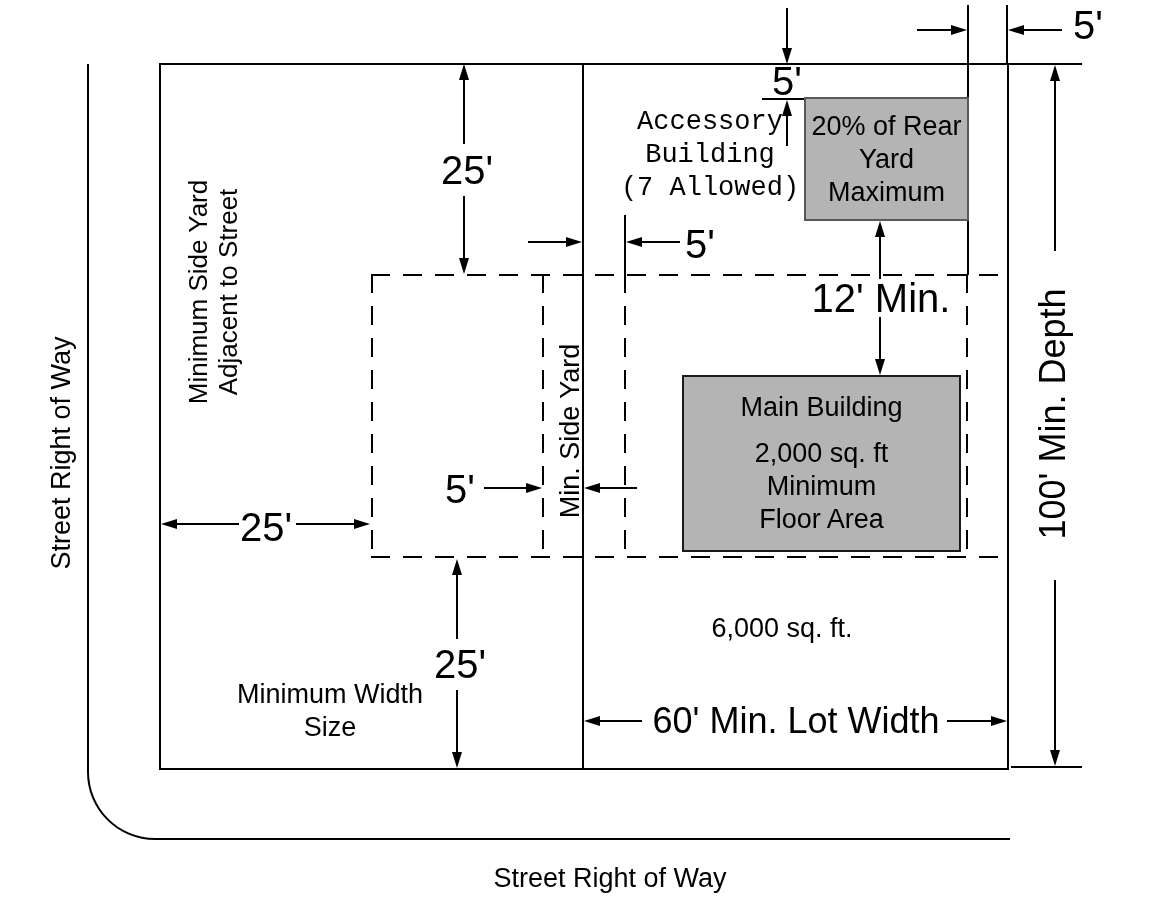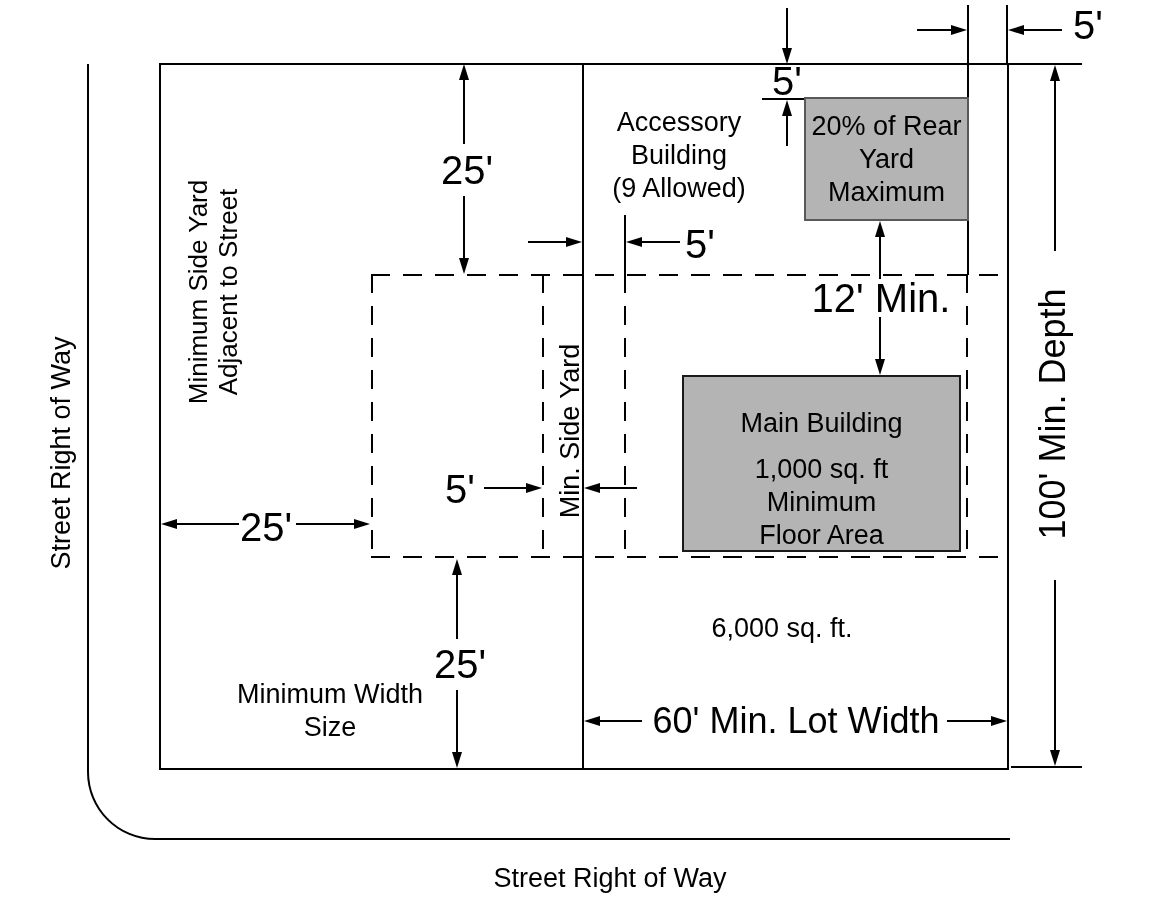--- a/index.html
+++ b/index.html
@@ -55,24 +55,24 @@
   <div class="dv" style="left:371px;top:274px;height:284px;"></div>
   <div class="dv" style="left:542px;top:274px;height:284px;"></div>
   <div class="dv" style="left:624px;top:274px;height:284px;"></div>
   <div class="dv" style="left:966px;top:274px;height:284px;"></div>
 
   <div class="bldg ann" style="left: 804px; top: 97px; width: 165px; height: 124px; border: 2px solid rgb(89, 89, 89); background-color: rgb(180, 180, 180);">
     <div>20% of Rear</div>
     <div>Yard Maximum</div>
   </div>
 
-  <div class="bldg ann" style="left: 682px; top: 375px; width: 279px; height: 177px; border: 2px solid rgb(26, 26, 26); justify-content: flex-start; padding-top: 30px; background-color: rgb(180, 180, 180);">
+  <div class="bldg ann" style="left: 682px; top: 375px; width: 279px; height: 177px; border: 2px solid rgb(26, 26, 26); justify-content: flex-start; padding-top: 14px; background-color: rgb(180, 180, 180);">
     <div>Main Building</div>
     <div style="margin-top:13px;">
-      <div>1,000 sq. ft</div>
+      <div>2,000 sq. ft</div>
       <div>Minimum</div>
       <div>Floor Area</div>
     </div>
   </div>
 
   <div class="au" style="left:459px;top:64px;"></div>
   <div class="vl1" style="left:463px;top:80px;height:64px;"></div>
   <div class="ctr dim" style="left:467px;top:170px;">25'</div>
   <div class="vl1" style="left:463px;top:196px;height:62px;"></div>
   <div class="ad" style="left:459px;top:258px;"></div>
@@ -124,24 +124,24 @@
   <div class="ar" style="left:526px;top:483px;"></div>
   <div class="al" style="left:584px;top:483px;"></div>
   <div class="hl1" style="left:600px;top:487px;width:37px;"></div>
 
   <div class="hl1" style="left:917px;top:29px;width:34px;"></div>
   <div class="ar" style="left:951px;top:25px;"></div>
   <div class="al" style="left:1008px;top:25px;"></div>
   <div class="hl1" style="left:1024px;top:29px;width:38px;"></div>
   <div class="ctr dim" style="left:1088px;top:25px;">5'</div>
 
-  <div class="ctr ann" style="left:679px;top:155px;">
+  <div class="ctr ann" style="left:710px;top:155px;font-family:Liberation Mono, monospace;">
     <div>Accessory</div>
     <div>Building</div>
-    <div>(9 Allowed)</div>
+    <div>(7 Allowed)</div>
   </div>
 
   <div class="rot ann26" style="left:213px;top:292px;">
     <div>Minimum Side Yard</div>
     <div>Adjacent to Street</div>
   </div>
 
   <div class="rot ann" style="left:570px;top:431px;">Min. Side Yard</div>
 
   <div class="ctr ann" style="left:782px;top:628px;">

